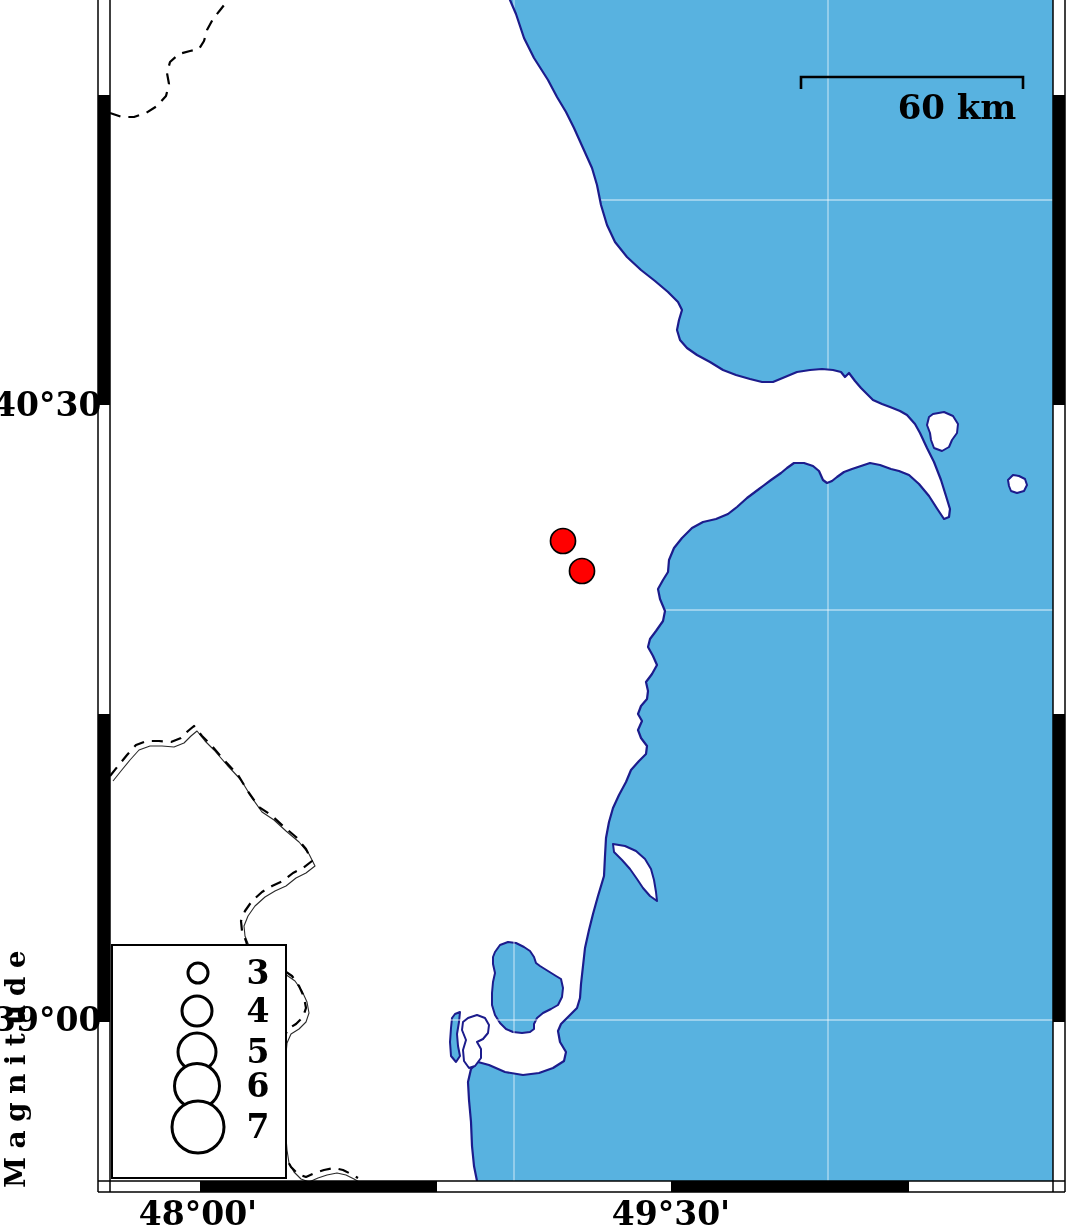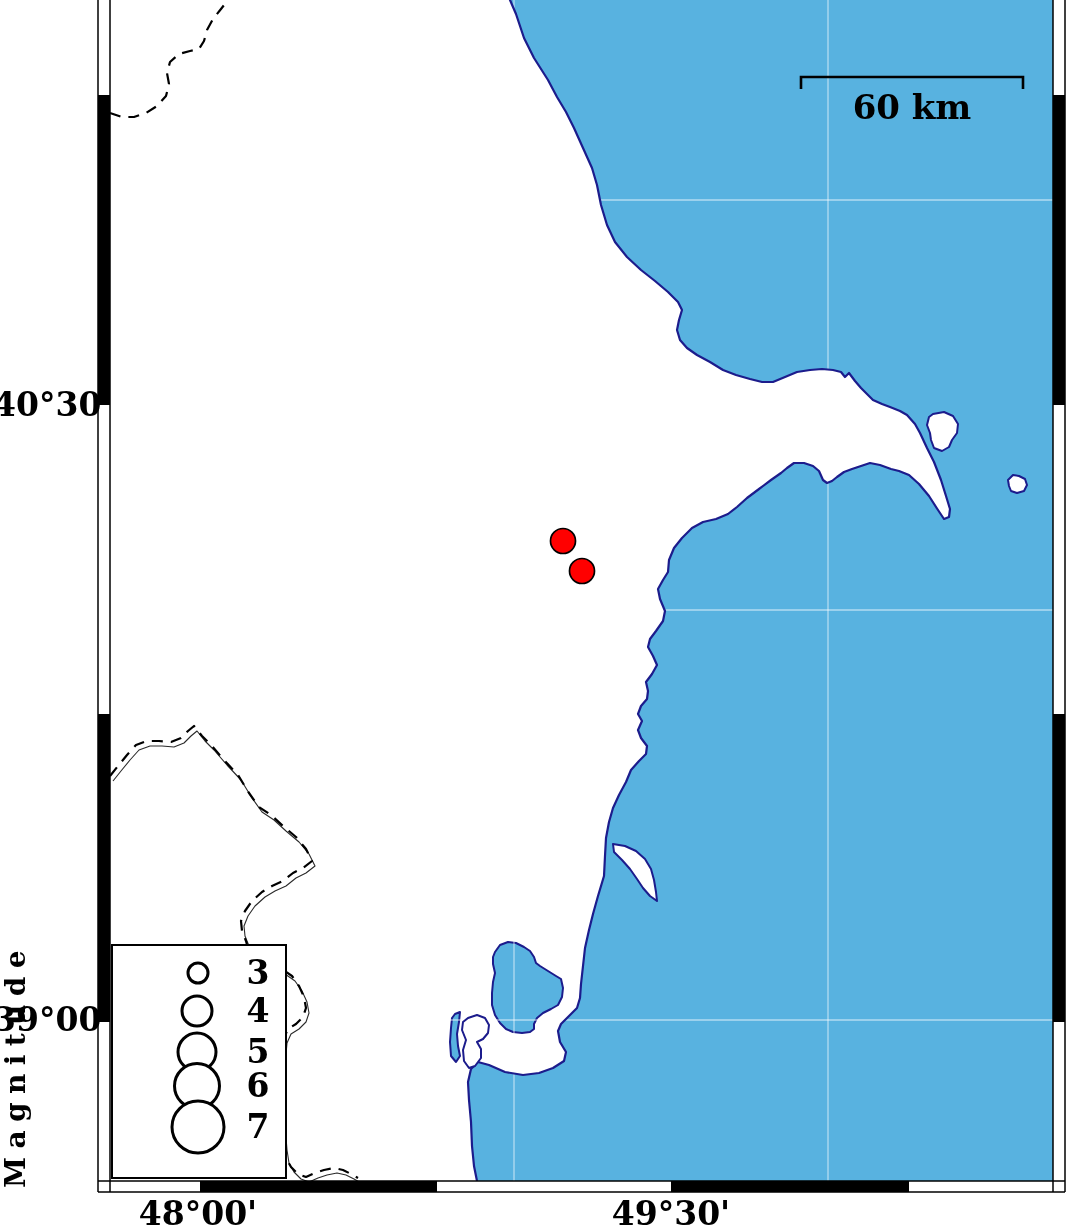--- a/index.html
+++ b/index.html
@@ -28,21 +28,21 @@
   .scalebar{fill:none;stroke:#000;stroke-width:2.6;}
   .legend-box{fill:#fff;stroke:#000;stroke-width:2;}
   .legend-circle{fill:#fff;stroke:#000;stroke-width:3;}
   .epicenter{fill:var(--epicenter-color);stroke:#000;stroke-width:1.7;}
   .maplabel{
     position:absolute;color:#000;font-weight:bold;font-size:33px;line-height:42px;
     white-space:nowrap;
   }
   .lat-label{width:95px;text-align:right;}
   .lon-label{width:170px;text-align:center;}
-  .scale-label{width:170px;text-align:center;font-size:34px;}
+  .scale-label{width:170px;text-align:center;font-size:34px;margin-left:45px;}
   .legend-num{width:44px;text-align:center;font-size:33px;}
   .legend-title{
     position:absolute;left:-112px;top:1043px;width:300px;height:44px;line-height:44px;
     text-align:center;font-weight:bold;font-size:28px;letter-spacing:0.3em;
     transform:rotate(-90deg) translateY(-50%);transform-origin:150px 22px;
   }
 </style>
 </head>
 <body>
 

